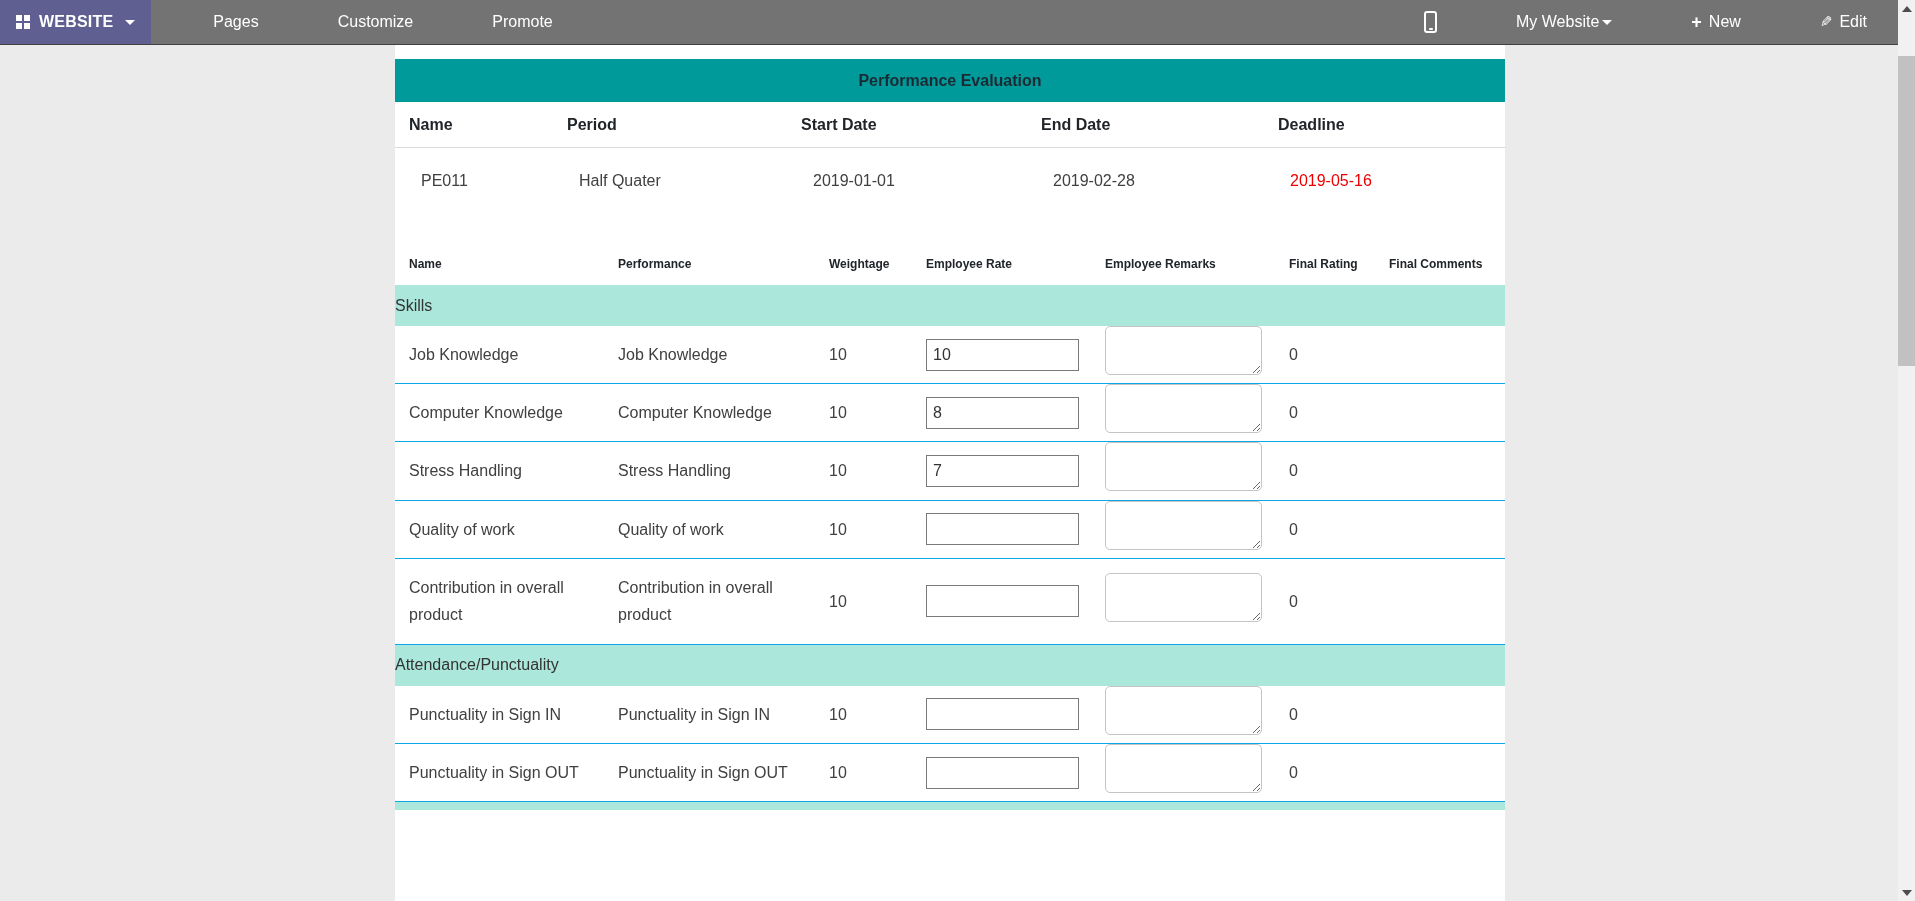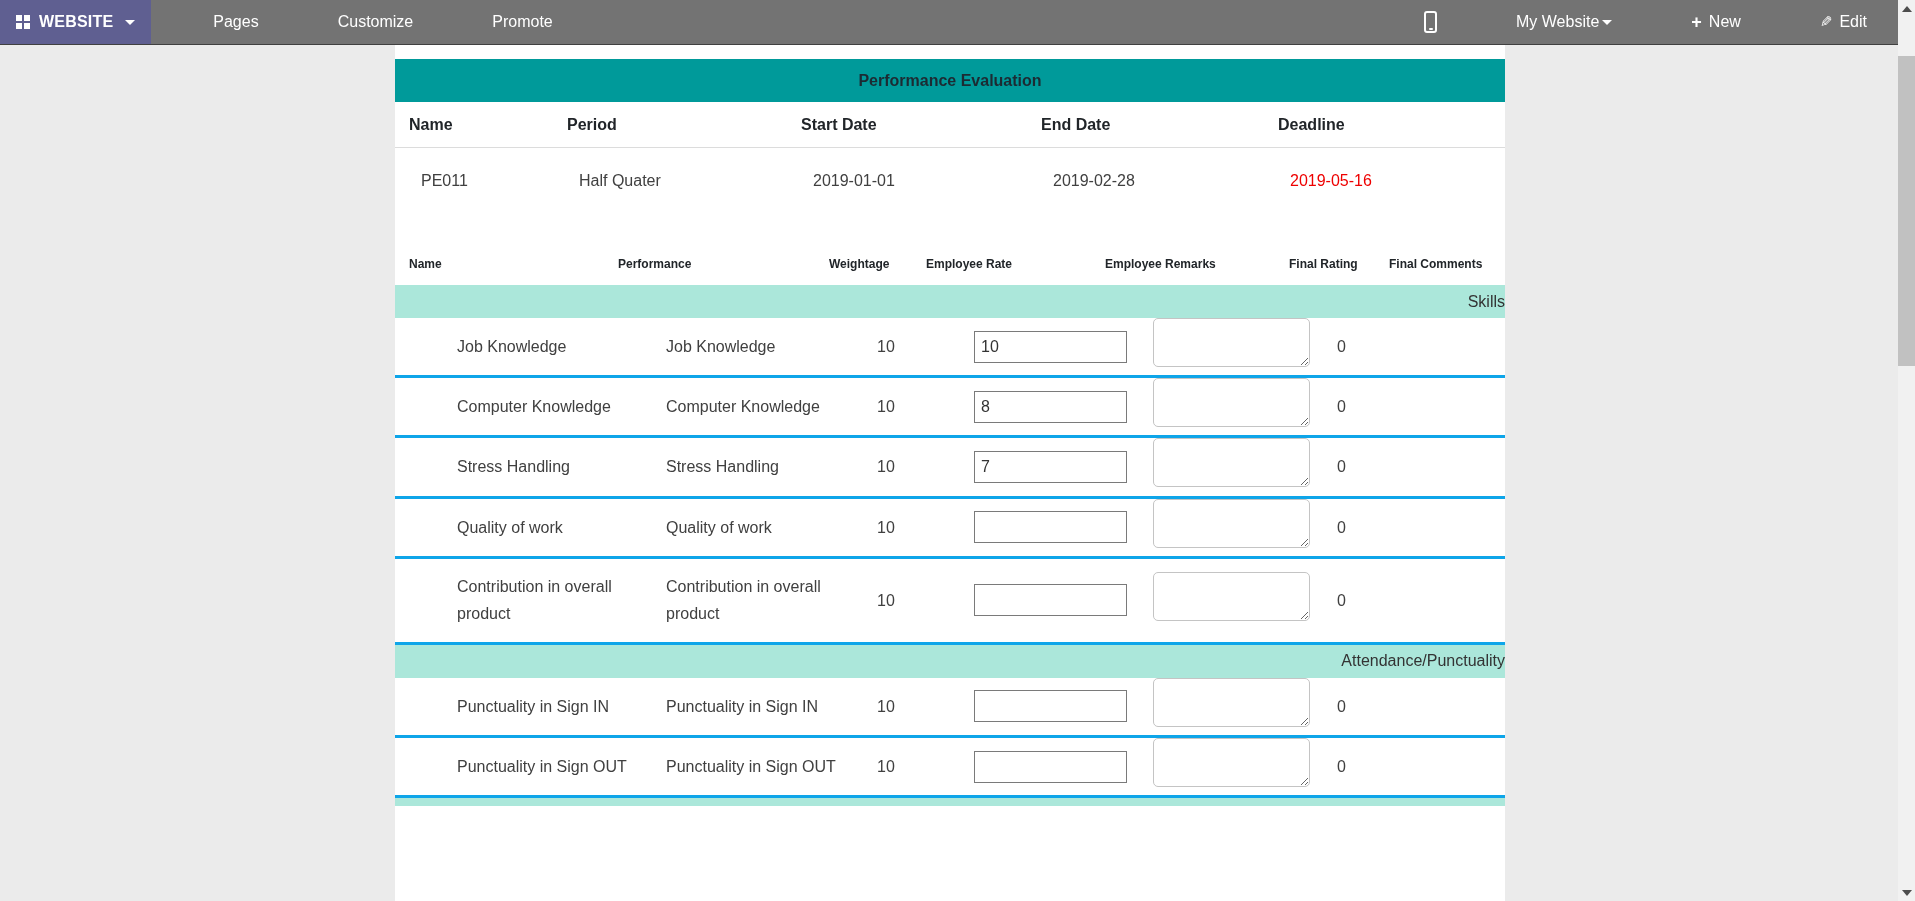--- a/index.html
+++ b/index.html
@@ -55,41 +55,41 @@
   .content {
     position:absolute; left:395px; top:45px; width:1110px; height:856px;
     background:#fff; padding-top:14px; overflow:hidden;
   }
   .title-bar {
     height:43px; background:#009a9a; color:#1c2b33;
     display:flex; align-items:center; justify-content:center;
     font-weight:bold; font-size:16px;
   }
   .section-bar {
-    height:33px; background:#abe7da; color:#333;
-    display:flex; align-items:center; justify-content:flex-end; font-size:16px;
+    height:41px; background:#abe7da; color:#333;
+    display:flex; align-items:center; justify-content:flex-start; font-size:16px;
   }
 
   
   .t1-head, .t1-row {
     display:grid; grid-template-columns:158px 234px 240px 237px 1fr;
   }
   .t1-head { height:46px; align-items:center; border-bottom:1px solid #dcdcdc; }
   .t1-head > div { font-weight:bold; color:#212529; font-size:16px; padding-left:14px; }
   .t1-row { height:65px; align-items:center; font-size:16px; }
   .t1-row > div { padding-left:26px; }
   .deadline-red { color:#ee0000; }
 
   
   .t2-head, .t2-row {
     display:grid; grid-template-columns:209px 211px 97px 179px 184px 100px 1fr;
   }
   .t2-head { height:72px; align-items:end; padding-bottom:11px; }
   .t2-head > div { font-weight:bold; color:#212529; font-size:12px; padding-left:14px; line-height:1.6; }
-  .t2-row { min-height:58px; align-items:center; font-size:16px; border-bottom:3px solid #0ea5e9;padding-left:48px; }
+  .t2-row { min-height:58px; align-items:center; font-size:16px; border-bottom:1px solid #0ea5e9; }
   .t2-row > div { padding-left:14px; line-height:1.7; }
   .t2-row.tall { min-height:86px; }
   .rate-input {
     width:153px; height:32px; border:1px solid #7a7a7a; background:#fff;
     font-family:"Liberation Sans",sans-serif; font-size:16px; color:#333;
     padding:0 6px; border-radius:0; outline:none;
   }
   .remarks-input {
     width:157px; height:49px; border:1px solid #c4c4c4; border-radius:5px;
     background:#fff; resize:both; font-family:"Liberation Sans",sans-serif;

